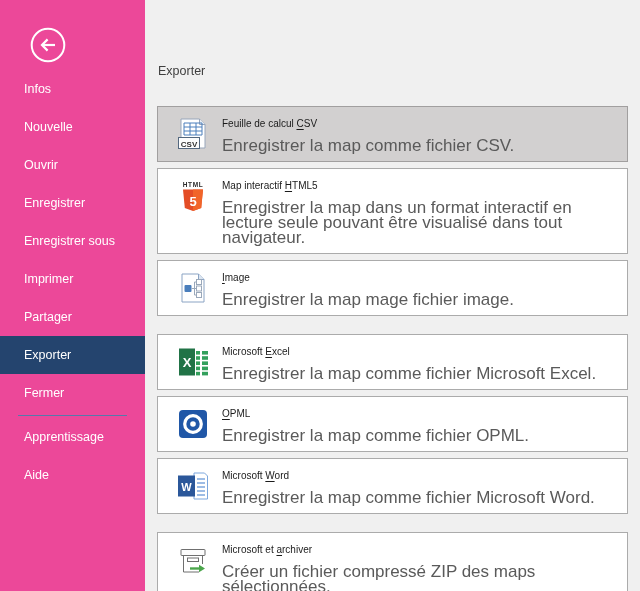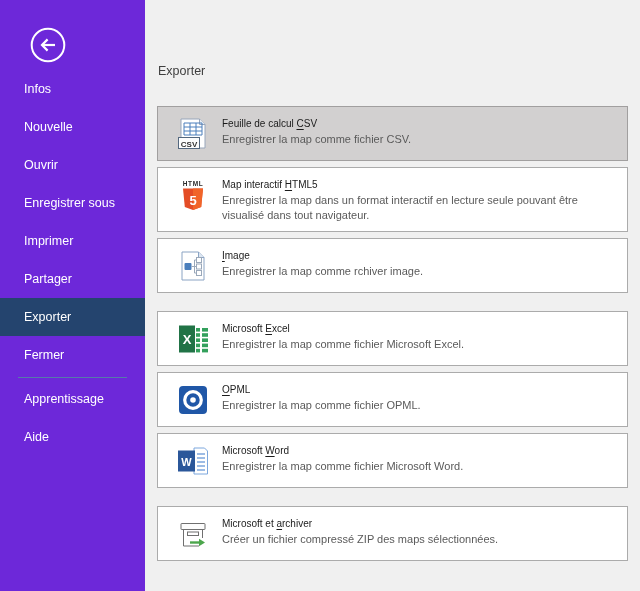--- a/index.html
+++ b/index.html
@@ -8,21 +8,21 @@
     width: 640px; height: 591px;
     font-family: "Liberation Sans", sans-serif;
     display: flex;
     background: #f0f0f0;
     overflow: hidden;
   }
 
   
   .sidebar {
     width: 145px; height: 591px;
-    background: #6d28d9;
+    background: #ec4899;
     flex: none;
     color: #ffffff;
   }
   .back-btn {
     margin: 27px 0 0 30px;
     width: 36px; height: 36px;
     cursor: pointer;
   }
   .nav { margin-top: 7px; }
   .nav-item {
@@ -76,41 +76,42 @@
   }
   .icon-box svg { display: block; width: 34px; height: 34px; }
   .card-text { margin-left: 12px; padding-top: 1px; }
   .card-title {
     font-size: 10px;
     color: #1b1b1b;
     line-height: 16px;
   }
   .card-title .accel { text-decoration: underline; text-underline-offset: 2px; }
   .card-desc {
-    font-size: 11px;
+    font-size: 17px;
     color: #5a5a5a;
     line-height: 15px;
-    margin-top: 0;
+    margin-top: 6px;
   }
 </style>
 </head>
 <body>
 
 <aside class="sidebar">
   <div class="back-btn">
     <svg viewBox="0 0 36 36">
       <circle cx="18" cy="18" r="16.3" fill="none" stroke="#ffffff" stroke-width="2"></circle>
       <path d="M25 18 H12.8" stroke="#ffffff" stroke-width="2.2" fill="none"></path>
       <path d="M17.6 12.4 L12 18 l5.6 5.6" stroke="#ffffff" stroke-width="2.2" fill="none"></path>
     </svg>
   </div>
   <nav class="nav">
     <div class="nav-item">Infos</div>
     <div class="nav-item">Nouvelle</div>
     <div class="nav-item">Ouvrir</div>
+    <div class="nav-item">Enregistrer</div>
     <div class="nav-item">Enregistrer sous</div>
     <div class="nav-item">Imprimer</div>
     <div class="nav-item">Partager</div>
     <div class="nav-item active">Exporter</div>
     <div class="nav-item">Fermer</div>
     <div class="nav-divider"></div>
     <div class="nav-item">Apprentissage</div>
     <div class="nav-item">Aide</div>
   </nav>
 </aside>
@@ -161,21 +162,21 @@
           <path d="M22.5 3 v5.5 H28" fill="#dce6f2" stroke="#8ba4c4"></path>
           <rect x="8.5" y="14" width="7" height="7" rx="1" fill="#4a7ebc"></rect>
           <path d="M15.5 17.5 h3 M18.5 11 v13 M18.5 11 h2 M18.5 17.5 h2 M18.5 24 h2" stroke="#9aa8ba" fill="none"></path>
           <rect x="20.5" y="8.5" width="5" height="5" fill="#ffffff" stroke="#9aa8ba"></rect>
           <rect x="20.5" y="15" width="5" height="5" fill="#ffffff" stroke="#9aa8ba"></rect>
           <rect x="20.5" y="21.5" width="5" height="5" fill="#ffffff" stroke="#9aa8ba"></rect>
         </svg>
       </div>
       <div class="card-text">
         <div class="card-title"><span></span><span class="accel">I</span><span>mage</span></div>
-        <div class="card-desc">Enregistrer la map comme rchiver image.</div>
+        <div class="card-desc">Enregistrer la map mage fichier image.</div>
       </div>
     </div>
 
     <div class="card group-start">
       <div class="icon-box">
         <svg viewBox="0 0 34 34">
           <g fill="#33a05c">
             <rect x="20" y="6" width="4" height="3.6"></rect>
               <rect x="26" y="6" width="6" height="3.6"></rect>
             <rect x="20" y="11.2" width="4" height="3.6"></rect>

